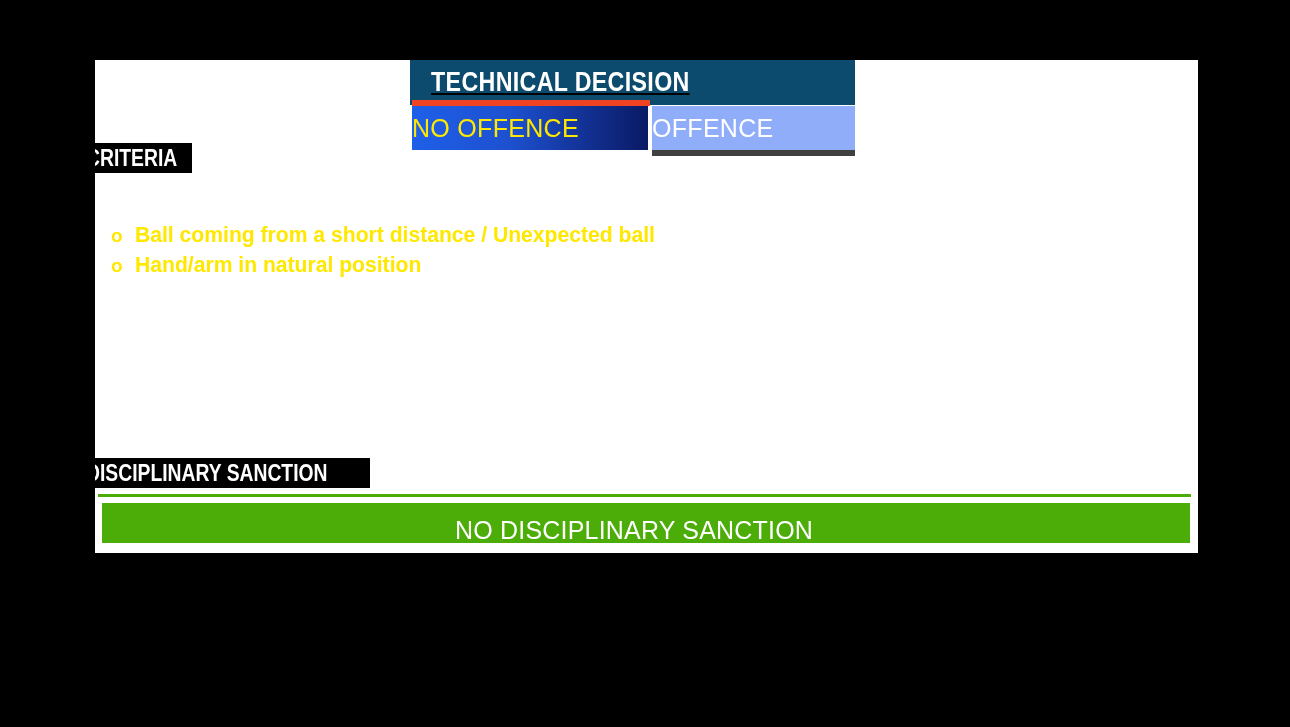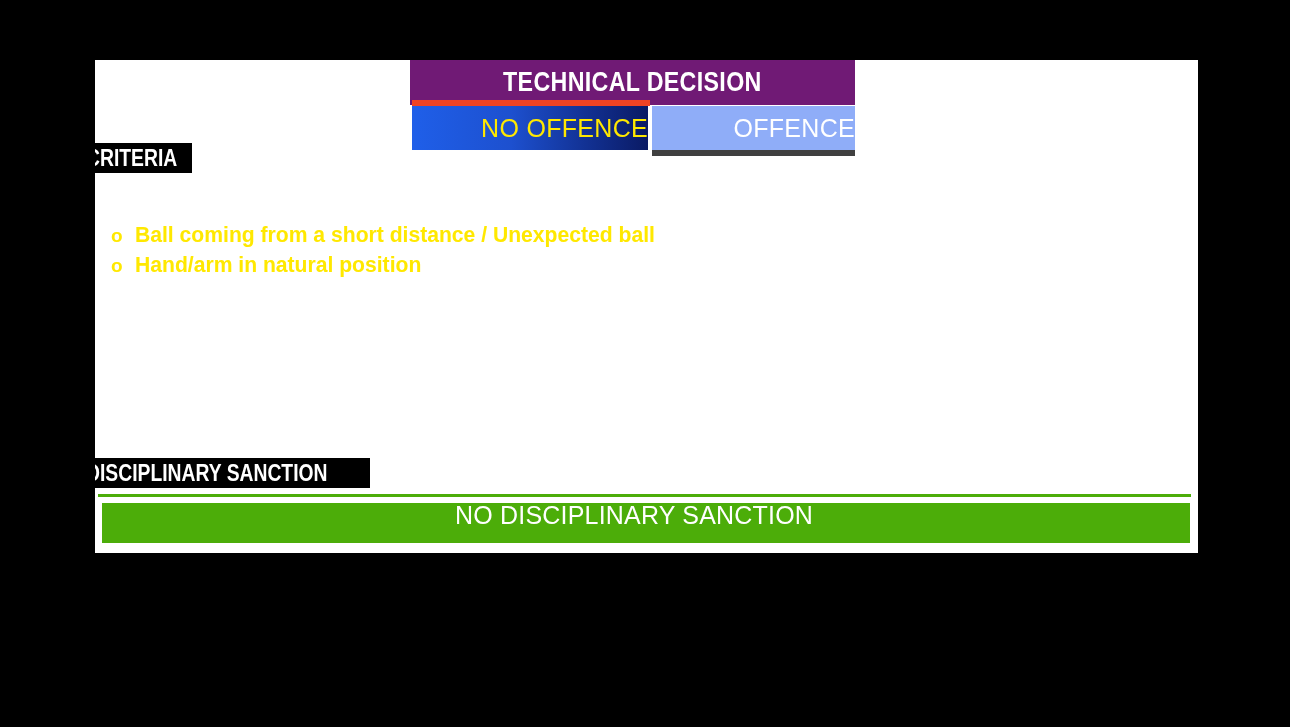--- a/index.html
+++ b/index.html
@@ -27,24 +27,24 @@
     overflow: hidden;
   }
 
   
   .header-box {
     position: absolute;
     left: 410px;
     top: 60px;
     width: 445px;
     height: 45px;
-    background: #701a75;
+    background: #0c4a6e;
     display: flex;
     align-items: center;
-    justify-content: center;
+    text-decoration: underline;
   }
   .header-title {
     color: #ffffff;
     font-size: 27px;
     font-weight: bold;
     letter-spacing: 0.4px;
     transform: scaleX(0.86);
     transform-origin: center;
     white-space: nowrap;
     line-height: 1;
@@ -58,21 +58,21 @@
     width: 238px;
     height: 6px;
     background: #ef4323;
   }
 
   
   .tab {
     position: absolute;
     display: flex;
     align-items: center;
-    justify-content: flex-end;
+    justify-content: flex-start;
     white-space: nowrap;
     line-height: 1;
   }
   .tab-no-offence {
     left: 412px;
     top: 106px;
     width: 236px;
     height: 44px;
     background: linear-gradient(to right, #1f5fe9 0%, #1d50cf 42%, #123193 74%, #0a1a64 100%);
   }
@@ -162,21 +162,21 @@
     background: #4cad09;
   }
   .sanction-banner {
     position: absolute;
     left: 7px;
     top: 443px;
     width: 1088px;
     height: 40px;
     background: #4cad09;
     display: flex;
-    align-items: flex-start;
+    align-items: flex-end;
     justify-content: center;
   }
   .sanction-banner .banner-text {
     color: #ffffff;
     font-size: 25px;
     letter-spacing: 0.2px;
     white-space: nowrap;
     transform: translateX(-12px);
     line-height: 1;
   }

